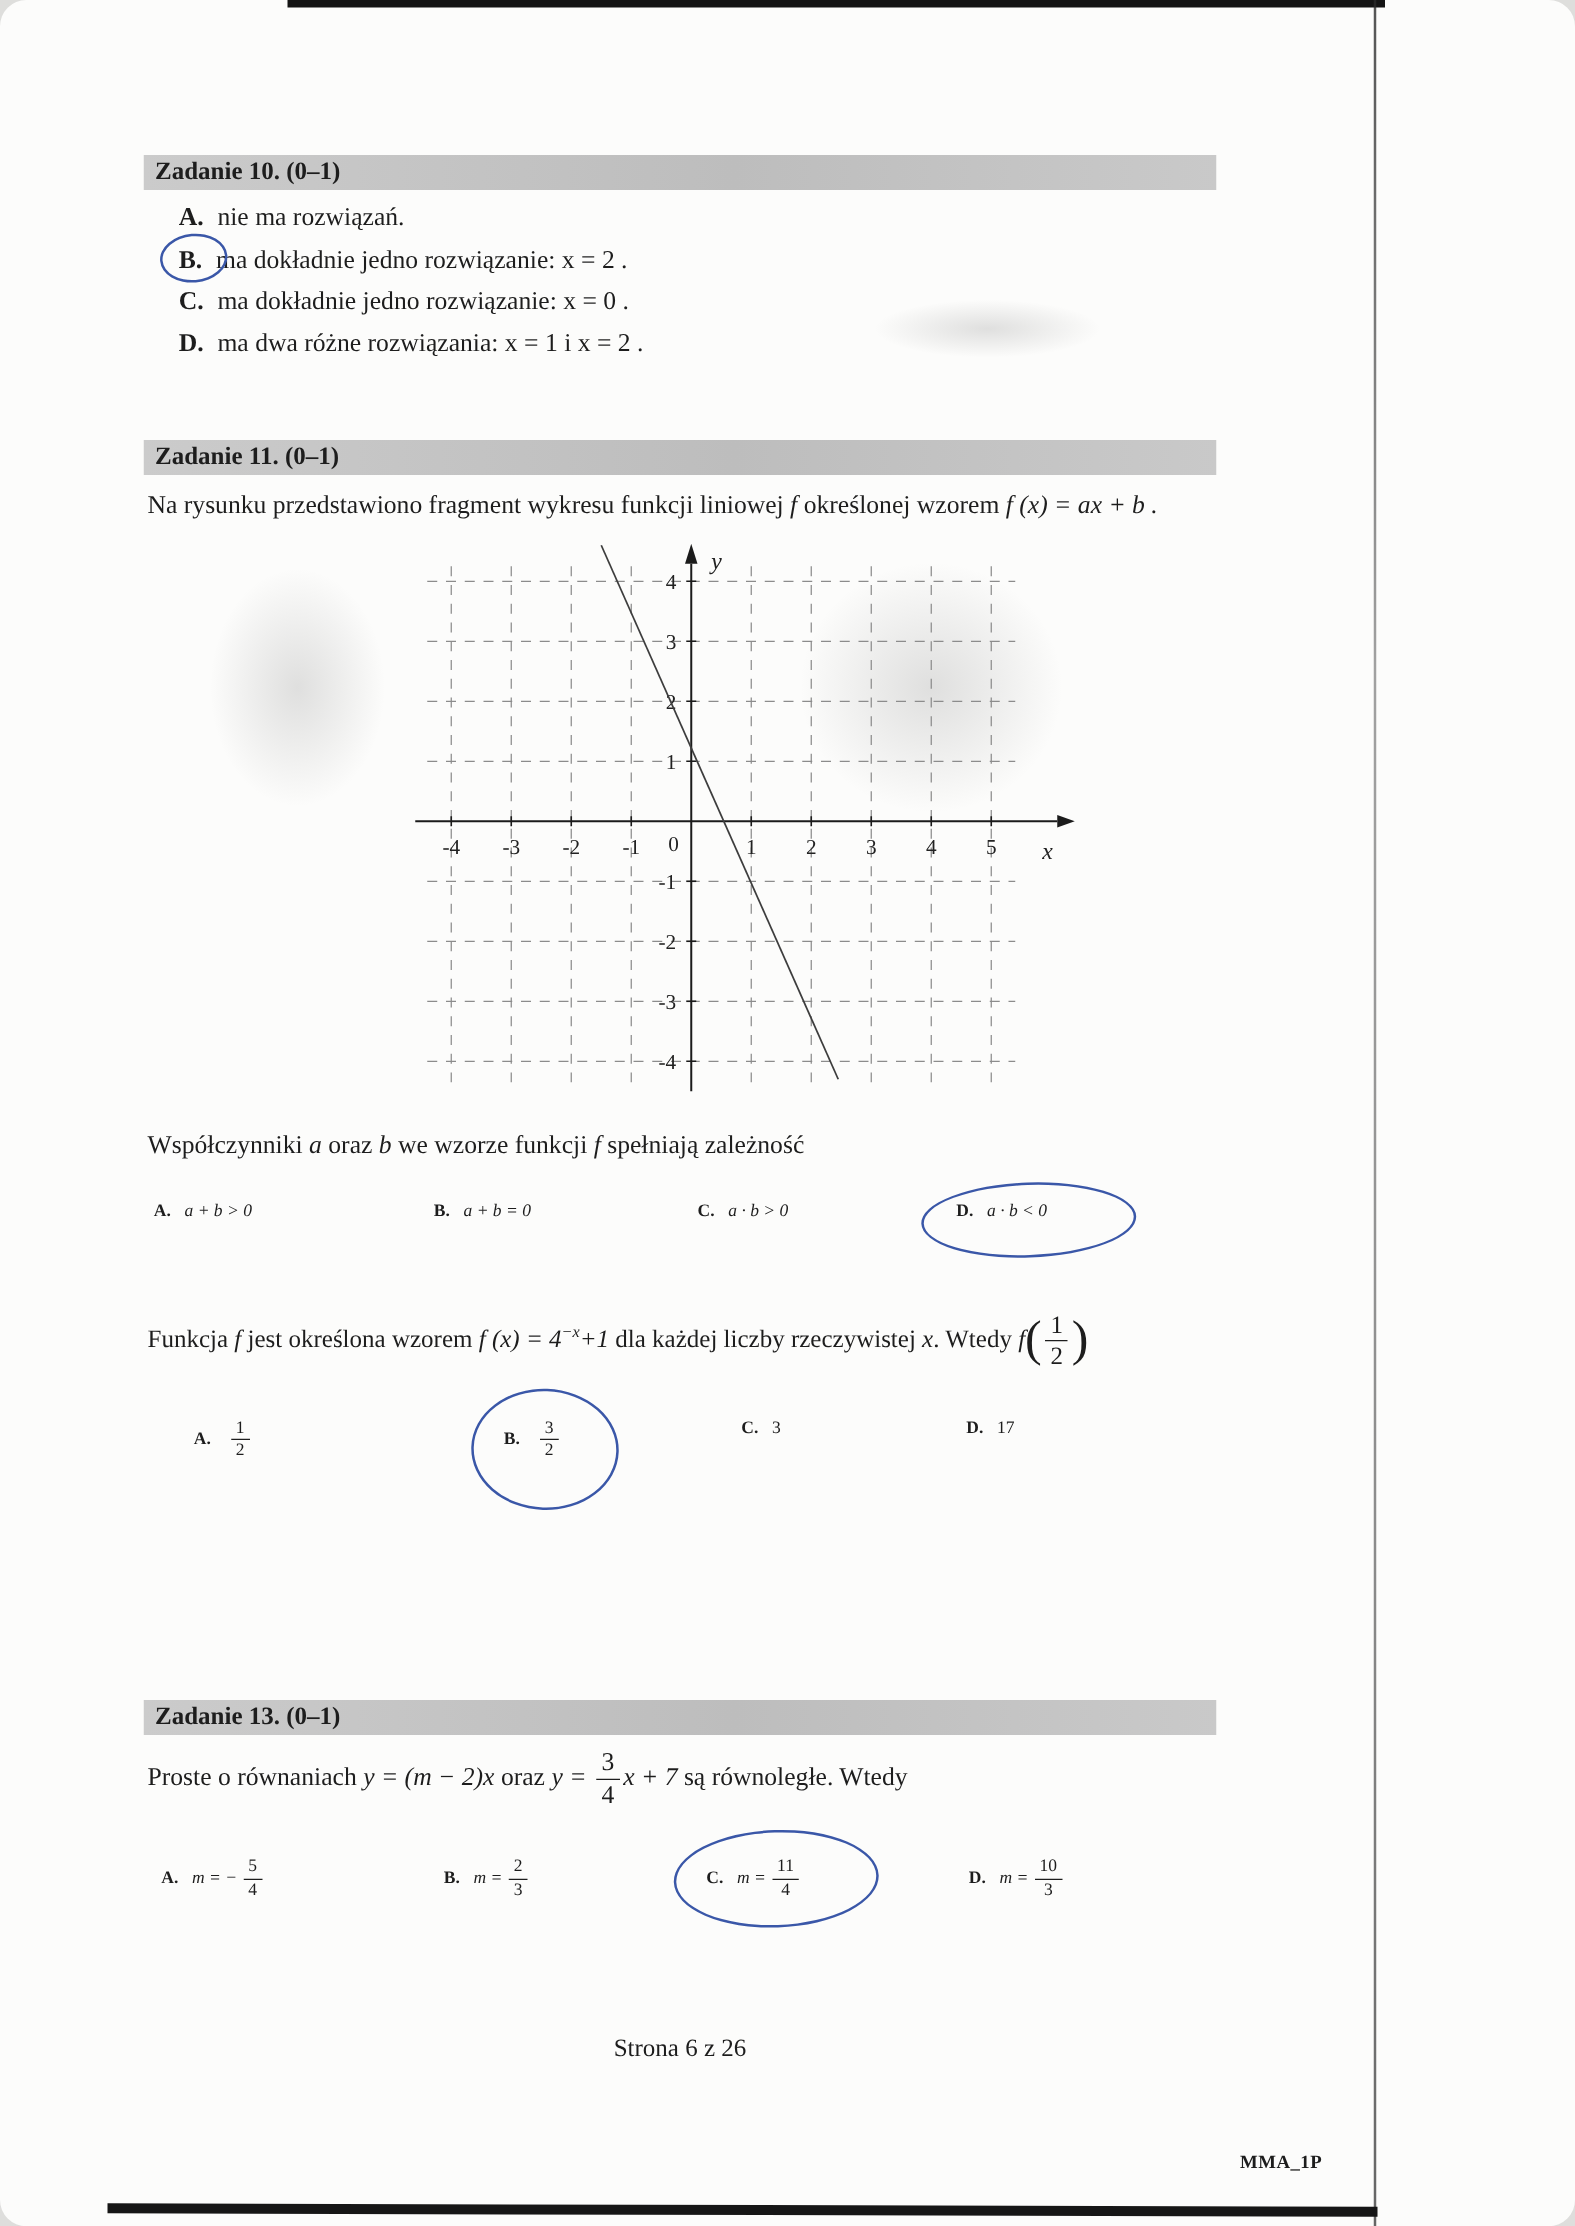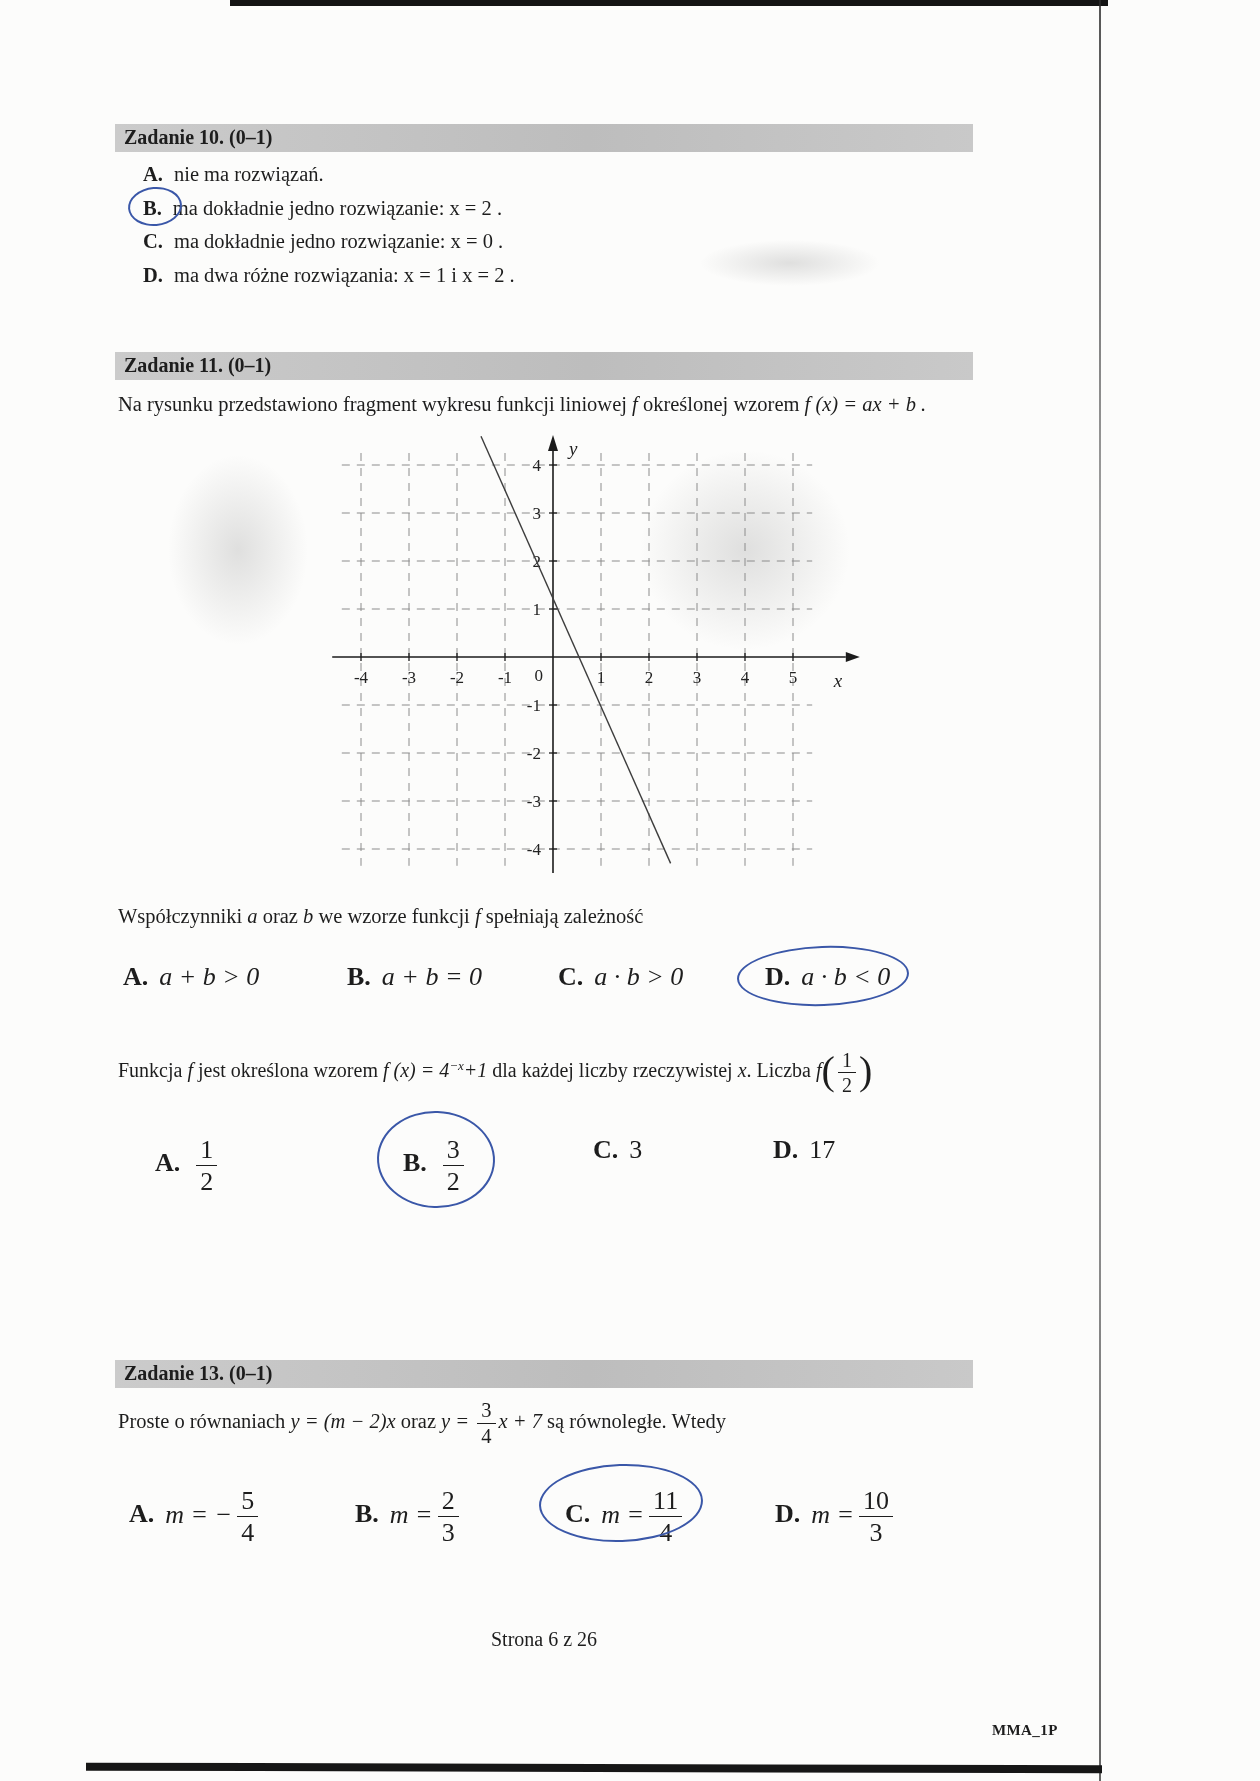--- a/index.html
+++ b/index.html
@@ -1,18 +1,18 @@
 <!DOCTYPE html>
 <html><head>
 <meta charset="utf-8">
 <style>
   * { box-sizing: border-box; }
   body { margin:0; background:#dededc; }
   .page { position:relative; width:1260px; height:1781px; margin:0 auto; background:#fcfcfb;
-          font-family:"Liberation Serif", serif; color:#1d1d1d; overflow:hidden; }
+          font-family:"Liberation Serif", serif; color:#1d1d1d; overflow:hidden;border-radius:21px; }
 
   
   .scan-top    { position:absolute; left:230px; top:0; width:878px; height:6px; background:#141414; }
   .scan-right  { position:absolute; left:1099px; top:0; width:2px; height:1781px;
                  background:linear-gradient(180deg,#2a2a2a,#8a8a8a 30%,#6f6f6f 70%,#3f3f3f); opacity:.8; }
   .scan-bottom { position:absolute; left:86px; top:1764px; width:1016px; height:8px; background:#161616; transform:rotate(.15deg); }
   .smudge { position:absolute; background:radial-gradient(closest-side, rgba(120,120,120,.22), rgba(120,120,120,0)); }
   .sm1 { left:168px; top:455px; width:140px; height:190px; }
   .sm2 { left:640px; top:450px; width:210px; height:200px; }
   .sm3 { left:700px; top:240px; width:180px; height:46px; }
@@ -37,21 +37,21 @@
   svg .axis   { stroke:#1b1b1b; stroke-width:1.6; }
   svg .arrow  { fill:#1b1b1b; }
   svg .tick   { stroke:#1b1b1b; stroke-width:1.3; }
   svg .ticklab{ font-family:"Liberation Serif",serif; font-size:17px; fill:#222; }
   svg .axlab  { font-family:"Liberation Serif",serif; font-size:19px; font-style:italic; fill:#222; }
   svg .fline  { stroke:#3d3d3d; stroke-width:1.4; }
 
   .question { margin-top:8px; }
   .opts-row { position:relative; margin-top:22px; }
   .r11 { height:62px; } .r12 { height:88px; } .r13 { height:96px; }
-  .opts-row .opt { position:absolute; top:10px; font-size:26px; white-space:nowrap; }
+  .opts-row .opt { position:absolute; top:10px; font-size:14px; white-space:nowrap; }
   .r12 .opt, .r13 .opt { top:16px; }
   .r11 .o-a{left:8px}  .r11 .o-b{left:232px} .r11 .o-c{left:443px} .r11 .o-d{left:650px}
   .r12 .o-a{left:40px} .r12 .o-b{left:288px} .r12 .o-c{left:478px} .r12 .o-d{left:658px}
   .r13 .o-a{left:14px} .r13 .o-b{left:240px} .r13 .o-c{left:450px} .r13 .o-d{left:660px}
 
   .frac { display:inline-flex; flex-direction:column; align-items:center; vertical-align:middle;
           line-height:1.12; margin:0 3px; }
   .frac .num { border-bottom:1.5px solid #1d1d1d; padding:0 4px 1px; }
   .frac .den { padding-top:1px; }
   .opt .frac { margin-left:5px; }
@@ -202,21 +202,21 @@
     </div>
   </section>
 
   <section class="task" id="t12">
     <p class="line">
       <span>Funkcja</span>
       <span class="math">f</span>
       <span>jest określona wzorem</span>
       <span class="math">f (x) = 4</span><sup class="sup">−x</sup><span class="math">+1</span>
       <span>dla każdej liczby rzeczywistej</span>
-      <span class="math">x</span><span>. Liczba</span>
+      <span class="math">x</span><span>. Wtedy</span>
       <span class="math">f</span><span class="bigp">(</span><span class="frac">
           <span class="num">1</span>
           <span class="den">2</span>
         </span><span class="bigp">)</span>
     </p>
     <div class="opts-row r12">
       <div class="opt o-a">
         <span class="opt-label">A.</span><span class="frac">
             <span class="num">1</span>
             <span class="den">2</span>

